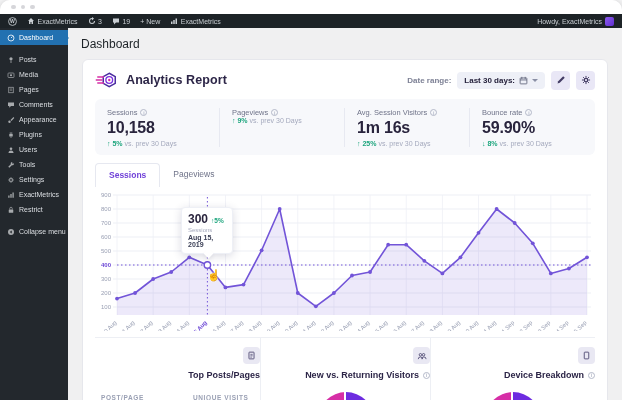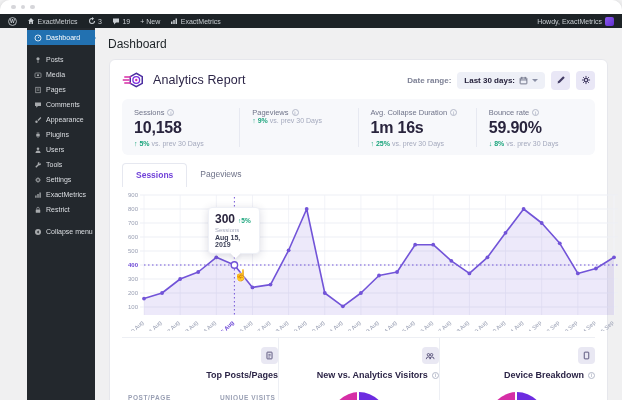--- a/index.html
+++ b/index.html
@@ -10,38 +10,38 @@
   .browser-bar { height:14px; background:#fff; display:flex; align-items:center; padding-left:11px; gap:5px; }
   .browser-bar .dot { width:4.5px; height:4.5px; border-radius:50%; background:#d6d6da; }
 
   
   .admin-bar { height:14px; background:#1d2327; display:flex; align-items:center; padding:0 8px; color:#c9ced3; font-size:7px; gap:10px; white-space:nowrap; }
   .ab-item { display:flex; align-items:center; gap:2.5px; cursor:pointer; }
   .ab-item svg { display:block; }
   .ab-right { margin-left:auto; display:flex; align-items:center; gap:3px; }
   .avatar { width:9px; height:9px; border-radius:2px; background:linear-gradient(135deg,#8e5cf0,#5f2ecf); display:inline-block; }
 
-  .body-row { display:flex; height:372px;margin-left:27px; }
+  .body-row { display:flex; height:372px; }
 
   
   .sidebar { width:68px; background:#23282d; color:#e6e8ea; font-size:7px; padding-top:2px; flex:none; }
   .sb-item { display:flex; align-items:center; gap:4px; padding:3.5px 0 3.5px 7px; position:relative; cursor:pointer; color:#dcdfe3; }
   .sb-item svg { flex:none; }
   .sb-item.active { background:#2271b1; color:#fff; }
   .sb-item.active::after { content:""; position:absolute; right:-6px; top:50%; margin-top:-5px; border:5px solid transparent; border-left:6px solid #2271b1; }
   .sb-gap { height:7px; }
 
   
   .content { flex:1; background:#f0f0f1; overflow:hidden; }
   .page-title { font-size:12px; color:#1d2327; padding:9px 0 8px 13px; }
 
   .panel { margin:0 14px; background:#fff; border:1px solid #e6e7ec; border-radius:6px; height:420px; padding:0 12px; }
 
   .panel-header { display:flex; align-items:center; padding:8px 0 7px; }
-  .report-title { font-size:12.5px; font-weight:normal; color:#2c2547; margin-left:7px; letter-spacing:.1px; }
+  .report-title { font-size:12.5px; font-weight:bold; color:#2c2547; margin-left:7px; letter-spacing:.1px; }
   .header-right { margin-left:auto; display:flex; align-items:center; gap:6px;font-weight:bold; }
   .dr-label { font-size:8px; color:#7d8195; }
   .dr-pill { background:#eef0f7; border-radius:4px; padding:4px 7px; font-size:8px; color:#565b72; display:flex; gap:4px; cursor:pointer; }
   .dr-pill b { color:#26223c; }
   .caret { width:0; height:0; border:3px solid transparent; border-top:3.5px solid #8a8fa5; margin-top:3px; }
   .sq-btn { width:19px; height:19px; background:#e9e7f6; border:none; border-radius:4px; display:flex; align-items:center; justify-content:center; cursor:pointer; }
 
   
   .stats-row { background:#f7f8fb; border-radius:6px; display:grid; grid-template-columns:1fr 1fr 1fr 1fr; padding:9px 0 8px; margin-bottom:8px; }
   .stat { padding:0 12px; border-right:1px solid #e7e9f1; }
@@ -282,21 +282,21 @@
           </div>
           <div class="stat">
             <div class="stat-label">
                 <span>Pageviews</span>
                 <span class="info-i">i</span>
               </div>
             <div class="stat-delta"><span>↑</span> <span>9%</span> <span class="suffix">vs. prev 30 Days</span></div>
           </div>
           <div class="stat">
             <div class="stat-label">
-                <span>Avg. Collapse Duration</span>
+                <span>Avg. Session Visitors</span>
                 <span class="info-i">i</span>
               </div>
             <div class="stat-value">1m 16s</div>
             <div class="stat-delta"><span>↑</span> <span>25%</span> <span class="suffix">vs. prev 30 Days</span></div>
           </div>
           <div class="stat">
             <div class="stat-label">
                 <span>Bounce rate</span>
                 <span class="info-i">i</span>
               </div>
@@ -435,21 +435,21 @@
           <div class="card">
             <div class="card-head">
               <span class="card-icon">
                 <svg width="10" height="10" viewBox="0 0 16 16">
                     <circle cx="5.5" cy="6" r="2" fill="none" stroke="#46406b" stroke-width="1.3"></circle>
                     <circle cx="10.5" cy="6" r="2" fill="none" stroke="#46406b" stroke-width="1.3"></circle>
                     <path d="M2 13a3.5 3.5 0 0 1 7 0M7.5 13a3.5 3.5 0 0 1 7 0" fill="none" stroke="#46406b" stroke-width="1.3"></path>
                   </svg>
               </span>
               <span class="card-title">
-                  <span>New vs. Analytics Visitors</span>
+                  <span>New vs. Returning Visitors</span>
                   <span class="info-i">i</span>
                 </span>
             </div>
             <div class="pie"></div>
           </div>
           <div class="card">
             <div class="card-head">
               <span class="card-icon">
                 <svg width="9" height="9" viewBox="0 0 16 16">
                     <rect x="4" y="2" width="8" height="12" rx="1.2" fill="none" stroke="#46406b" stroke-width="1.5"></rect>

